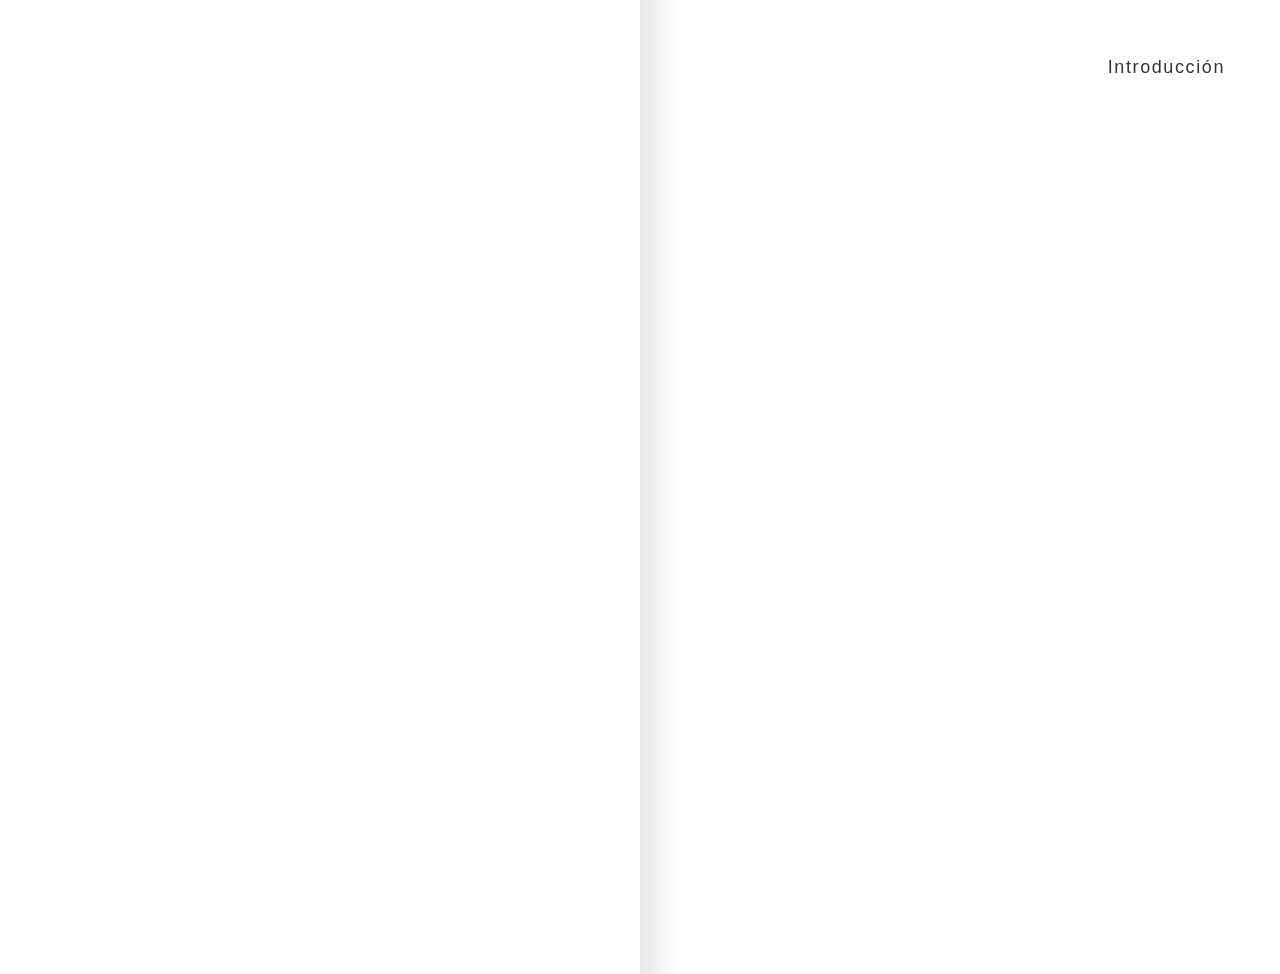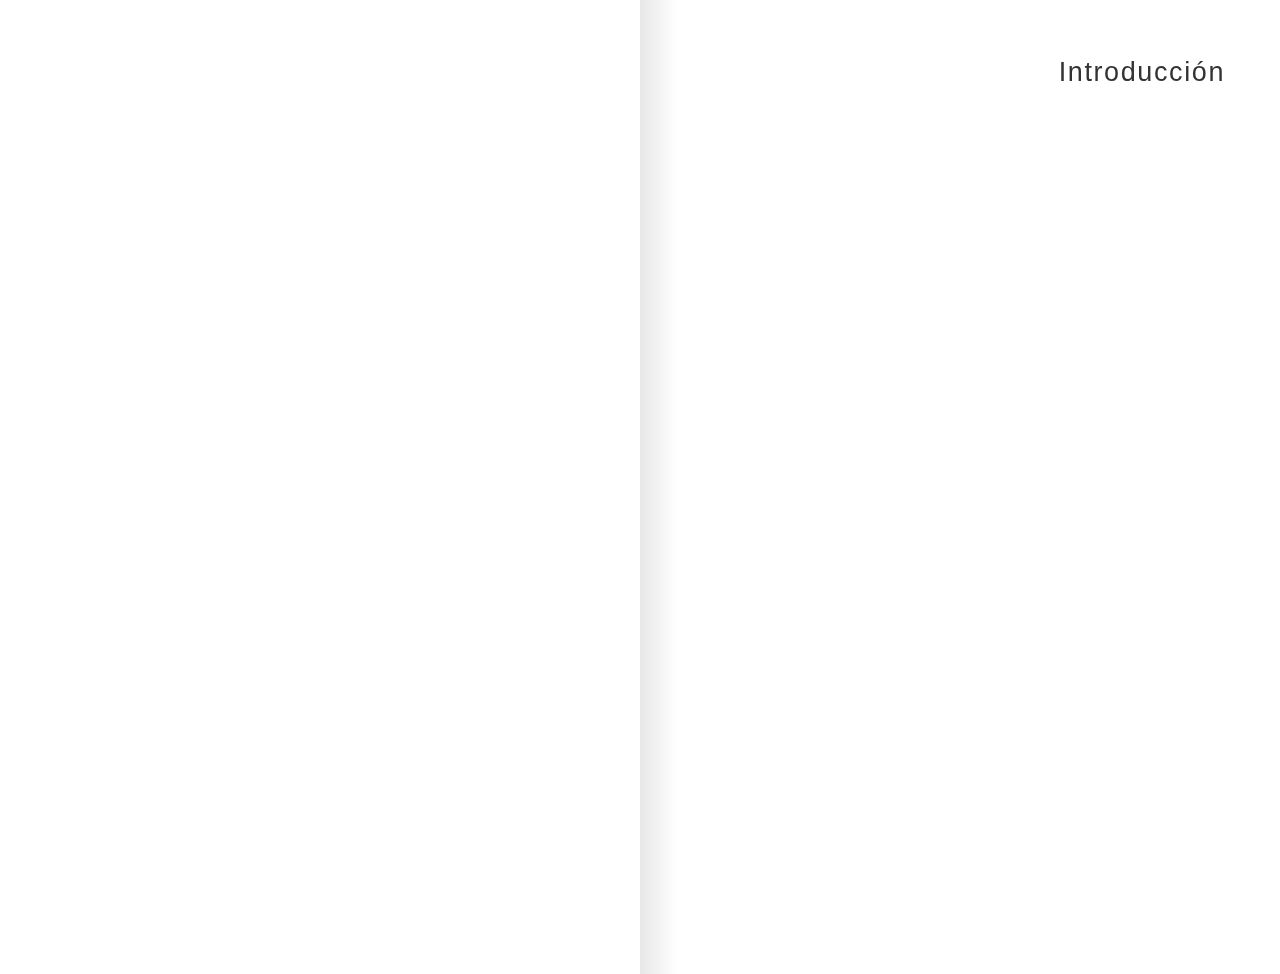--- a/index.html
+++ b/index.html
@@ -33,21 +33,21 @@
     width: 38px; height: 974px;
     background: linear-gradient(to right, rgba(0,0,0,0.095), rgba(0,0,0,0.0));
     pointer-events: none;
   }
   .running-head {
     position: absolute;
     top: 57px;
     right: 55px;
     font-family: "Liberation Sans", sans-serif;
     font-weight: 300;
-    font-size: 27px;
+    font-size: 18px;
     letter-spacing: 1.6px;
     color: #333333;
   }
 </style>
 </head>
 <body>
 
 <div class="spread">
   <div class="left-page"></div>
   <div class="right-page">

